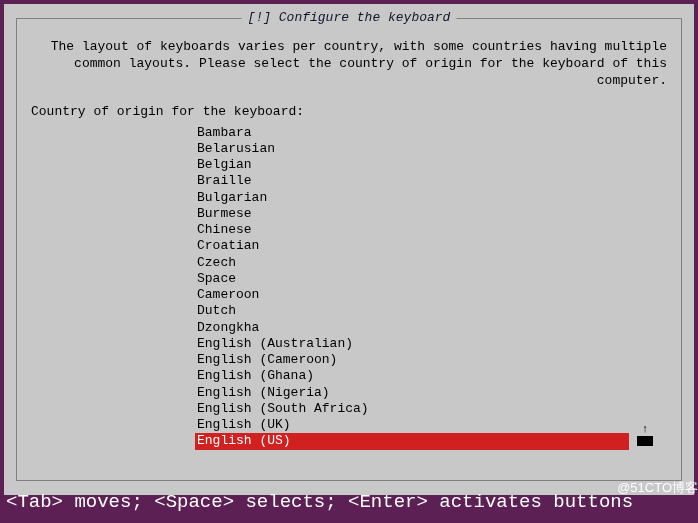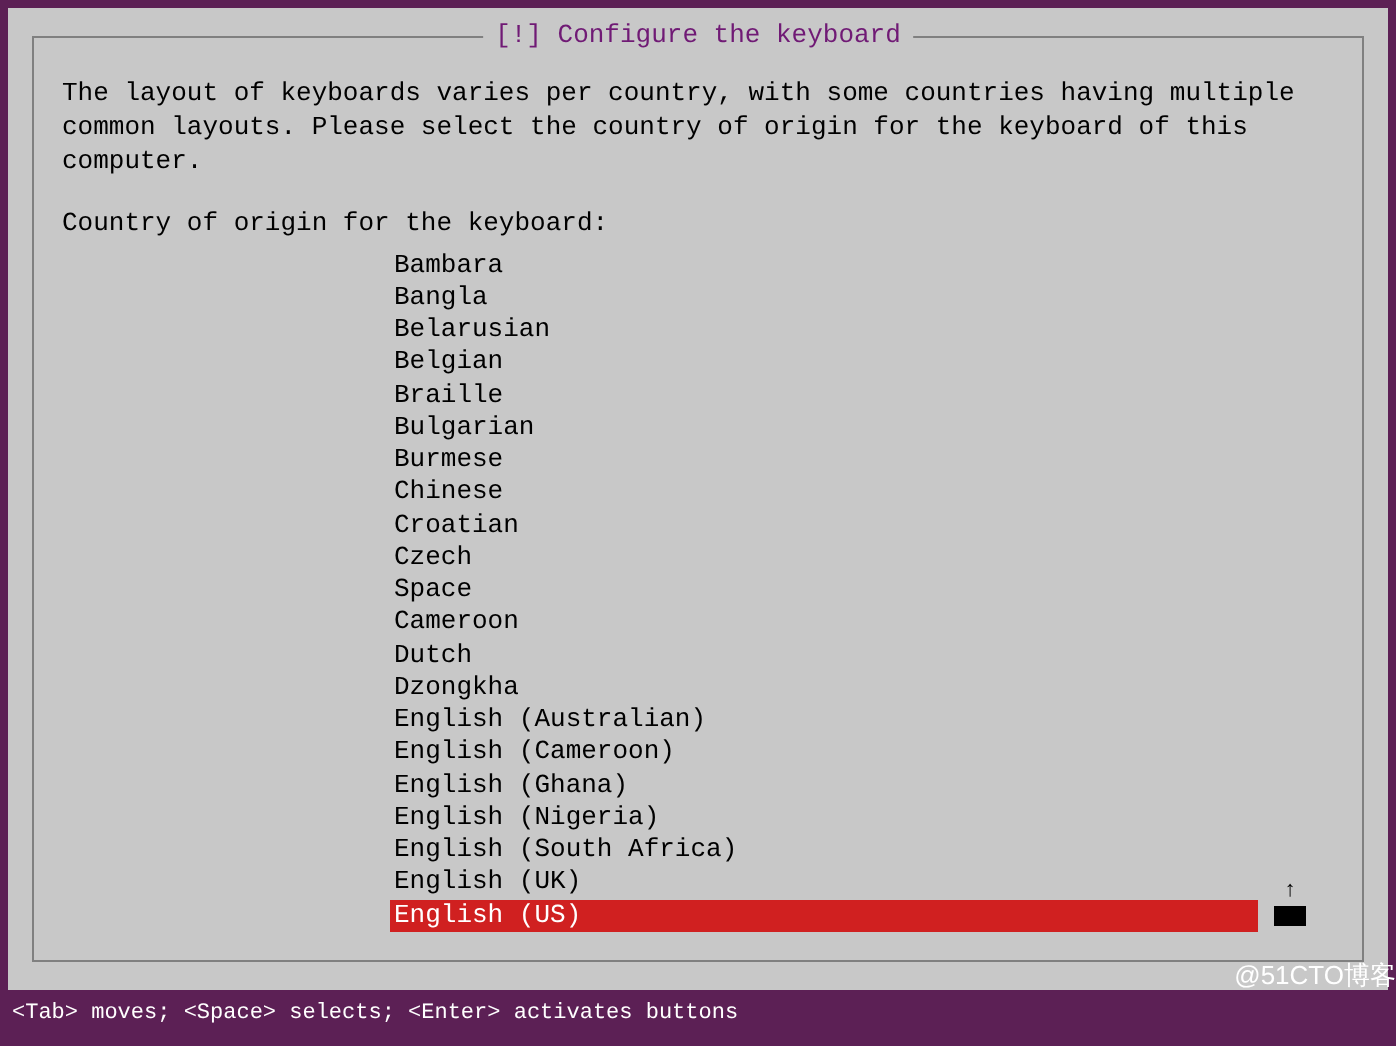--- a/index.html
+++ b/index.html
@@ -34,31 +34,33 @@
       background: #c8c8c8;
       border: 1px solid #808080;
     }
     .dialog-title {
       position: absolute;
       top: -9px;
       left: 50%;
       transform: translateX(-50%);
       background: #c8c8c8;
       padding: 0 6px;
-      color: #701a75;
+      color: #0f172a;
       font-weight: normal;
       white-space: nowrap;
+      font-style: italic;
     }
     .content {
       padding: 20px 14px 10px 14px;
       color: #000;
     }
     .help-text {
       margin-bottom: 14px;
       line-height: 1.3;
+      text-align: right;
     }
     .prompt-text {
       margin-bottom: 6px;
     }
     .list-container {
       display: flex;
       align-items: flex-end;
       margin-left: 164px;
       margin-right: 14px;
     }
@@ -105,21 +107,21 @@
       height: 10px;
       background: #000;
       top: 35%;
     }
     .footer {
       position: absolute;
       bottom: 10px;
       left: 2px;
       right: 2px;
       color: #fff;
-      font-size: 11px;
+      font-size: 19px;
       padding: 0 4px;
     }
     .watermark {
       position: absolute;
       bottom: 26px;
       right: 0;
       color: #fff;
       font-size: 13px;
       font-family: sans-serif;
       margin-left: 30px;
@@ -130,21 +132,20 @@
 
 <div class="outer-frame">
   <div class="dialog-box">
     <div class="dialog-title">[!] Configure the keyboard</div>
     <div class="content">
       <div class="help-text">The layout of keyboards varies per country, with some countries having multiple common layouts. Please select the country of origin for the keyboard of this computer.</div>
       <div class="prompt-text">Country of origin for the keyboard:</div>
       <div class="list-container">
         <div class="list" id="keyboard-list">
             <div class="list-item">Bambara</div>
-            <div class="list-item">Bangla</div>
             <div class="list-item">Belarusian</div>
             <div class="list-item">Belgian</div>
             <div class="list-item">Braille</div>
             <div class="list-item">Bulgarian</div>
             <div class="list-item">Burmese</div>
             <div class="list-item">Chinese</div>
             <div class="list-item">Croatian</div>
             <div class="list-item">Czech</div>
             <div class="list-item">Space</div>
             <div class="list-item">Cameroon</div>

